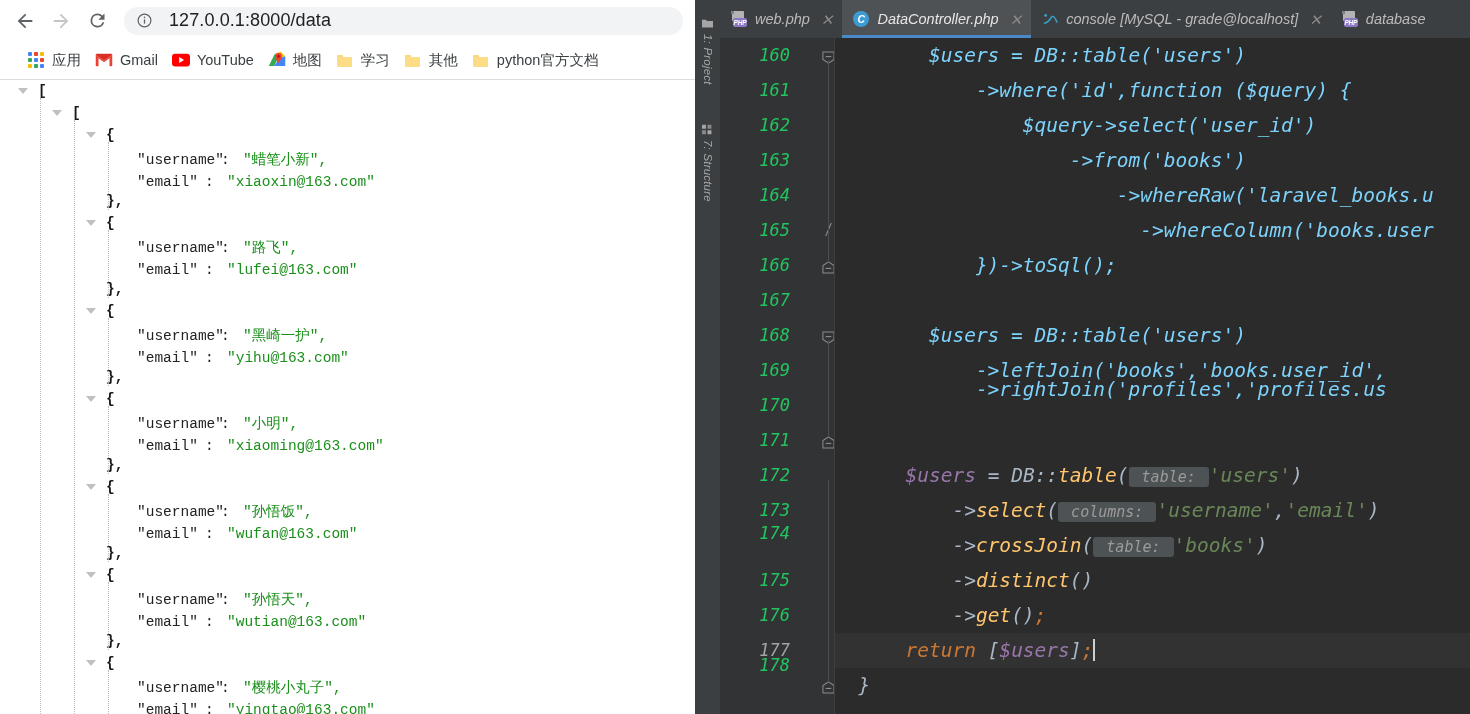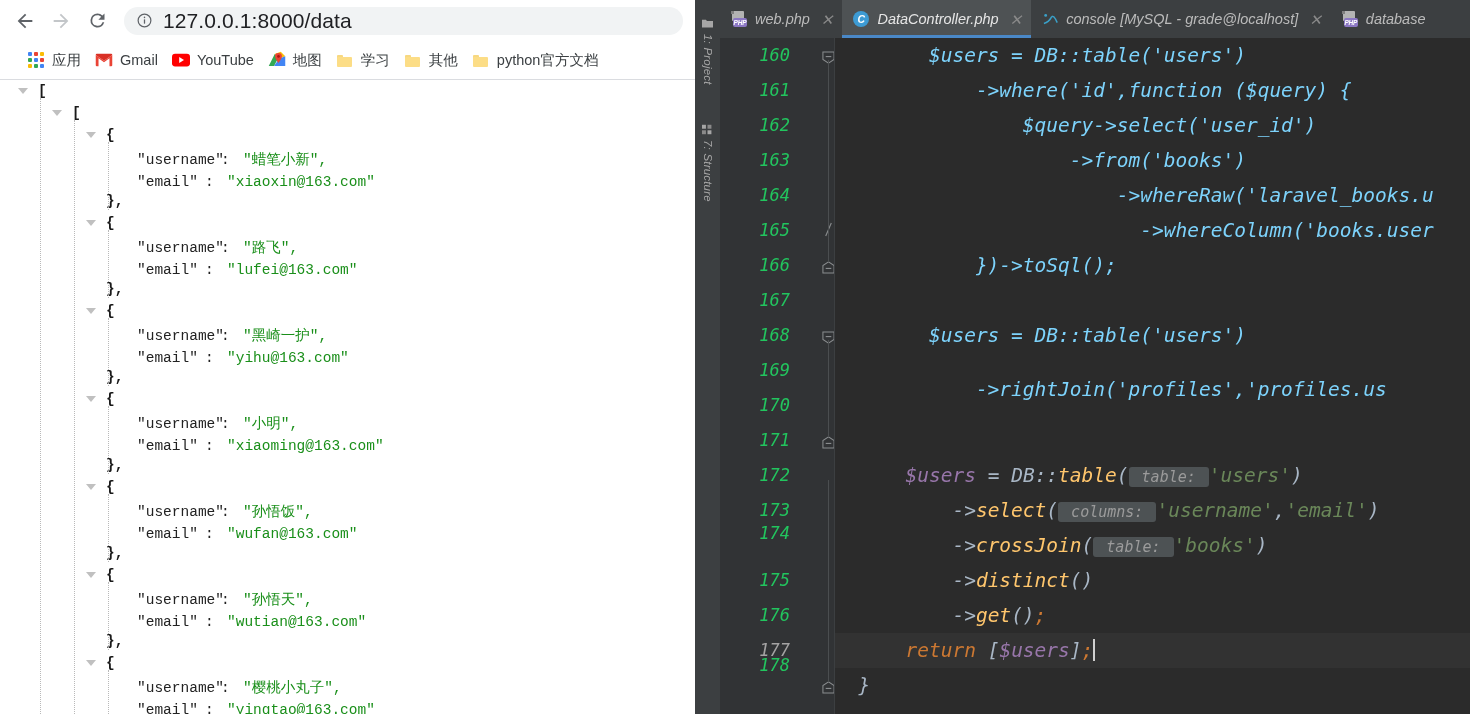--- a/index.html
+++ b/index.html
@@ -31,21 +31,21 @@
   }
   .nav-btn svg{display:block;}
   .omnibox{
     flex:1 1 auto;height:28px;margin-left:8px;margin-right:12px;
     background:#f1f3f4;border-radius:14px;
     display:flex;align-items:center;padding:0 12px;box-sizing:border-box;
   }
   .omnibox .info-ico{flex:0 0 auto;margin-right:10px;display:flex;}
   .omnibox .url{
     font-family:"Liberation Sans", sans-serif;
-    font-size:21px;color:#202124;letter-spacing:0.1px;white-space:nowrap;
+    font-size:18px;color:#202124;letter-spacing:0.1px;white-space:nowrap;margin-left:6px;
   }
 
   .bookmarks{
     position:absolute;left:0;top:41px;width:695px;height:39px;
     background:#ffffff;border-bottom:1px solid #dadce0;
     display:flex;align-items:center;padding-left:20px;box-sizing:border-box;
     overflow:hidden;
   }
   .bm{
     display:flex;align-items:center;height:26px;padding:0 7px;border-radius:4px;
@@ -555,20 +555,21 @@
       <div class="code-area" id="code-area">
           <div class="cline" style="top: 0px;"><span class="dim">        $users = DB::table('users')</span></div>
           <div class="cline" style="top: 35px;"><span class="dim">            -&gt;where('id',function ($query) {</span></div>
           <div class="cline" style="top: 70px;"><span class="dim">                $query-&gt;select('user_id')</span></div>
           <div class="cline" style="top: 105px;"><span class="dim">                    -&gt;from('books')</span></div>
           <div class="cline" style="top: 140px;"><span class="dim">                        -&gt;whereRaw('laravel_books.u</span></div>
           <div class="cline" style="top: 175px;"><span class="dim">                          -&gt;whereColumn('books.user</span></div>
           <div class="cline" style="top: 210px;"><span class="dim">            })-&gt;toSql();</span></div>
           <div class="cline" style="top: 245px;"><span class="dim"></span></div>
           <div class="cline" style="top: 280px;"><span class="dim">        $users = DB::table('users')</span></div>
+          <div class="cline" style="top: 315px;"><span class="dim">            -&gt;leftJoin('books','books.user_id',</span></div>
           <div class="cline" style="top: 334px;"><span class="dim">            -&gt;rightJoin('profiles','profiles.us</span></div>
           <div class="cline" style="top: 420px;"><span class="plain">      </span><span class="var">$users</span><span class="plain"> = </span><span class="plain">DB</span><span class="plain">::</span><span class="fn">table</span><span class="plain">(</span><span class="hint"> table: </span><span class="str">'users'</span><span class="plain">)</span></div>
           <div class="cline" style="top: 455px;"><span class="plain">          -&gt;</span><span class="fn">select</span><span class="plain">(</span><span class="hint"> columns: </span><span class="str">'username'</span><span class="plain">,</span><span class="str">'email'</span><span class="plain">)</span></div>
           <div class="cline" style="top: 490px;"><span class="plain">          -&gt;</span><span class="fn">crossJoin</span><span class="plain">(</span><span class="hint"> table: </span><span class="str">'books'</span><span class="plain">)</span></div>
           <div class="cline" style="top: 525px;"><span class="plain">          -&gt;</span><span class="fn">distinct</span><span class="plain">()</span></div>
           <div class="cline" style="top: 560px;"><span class="plain">          -&gt;</span><span class="fn">get</span><span class="plain">()</span><span class="kw">;</span></div>
           <div class="cline cur" style="top: 595px;"><span class="plain">      </span><span class="kw">return</span><span class="plain"> [</span><span class="var">$users</span><span class="plain">]</span><span class="kw">;</span><span class="caret"></span></div>
           <div class="cline" style="top: 630px;"><span class="plain">  }</span></div>
         </div>
     </div>

